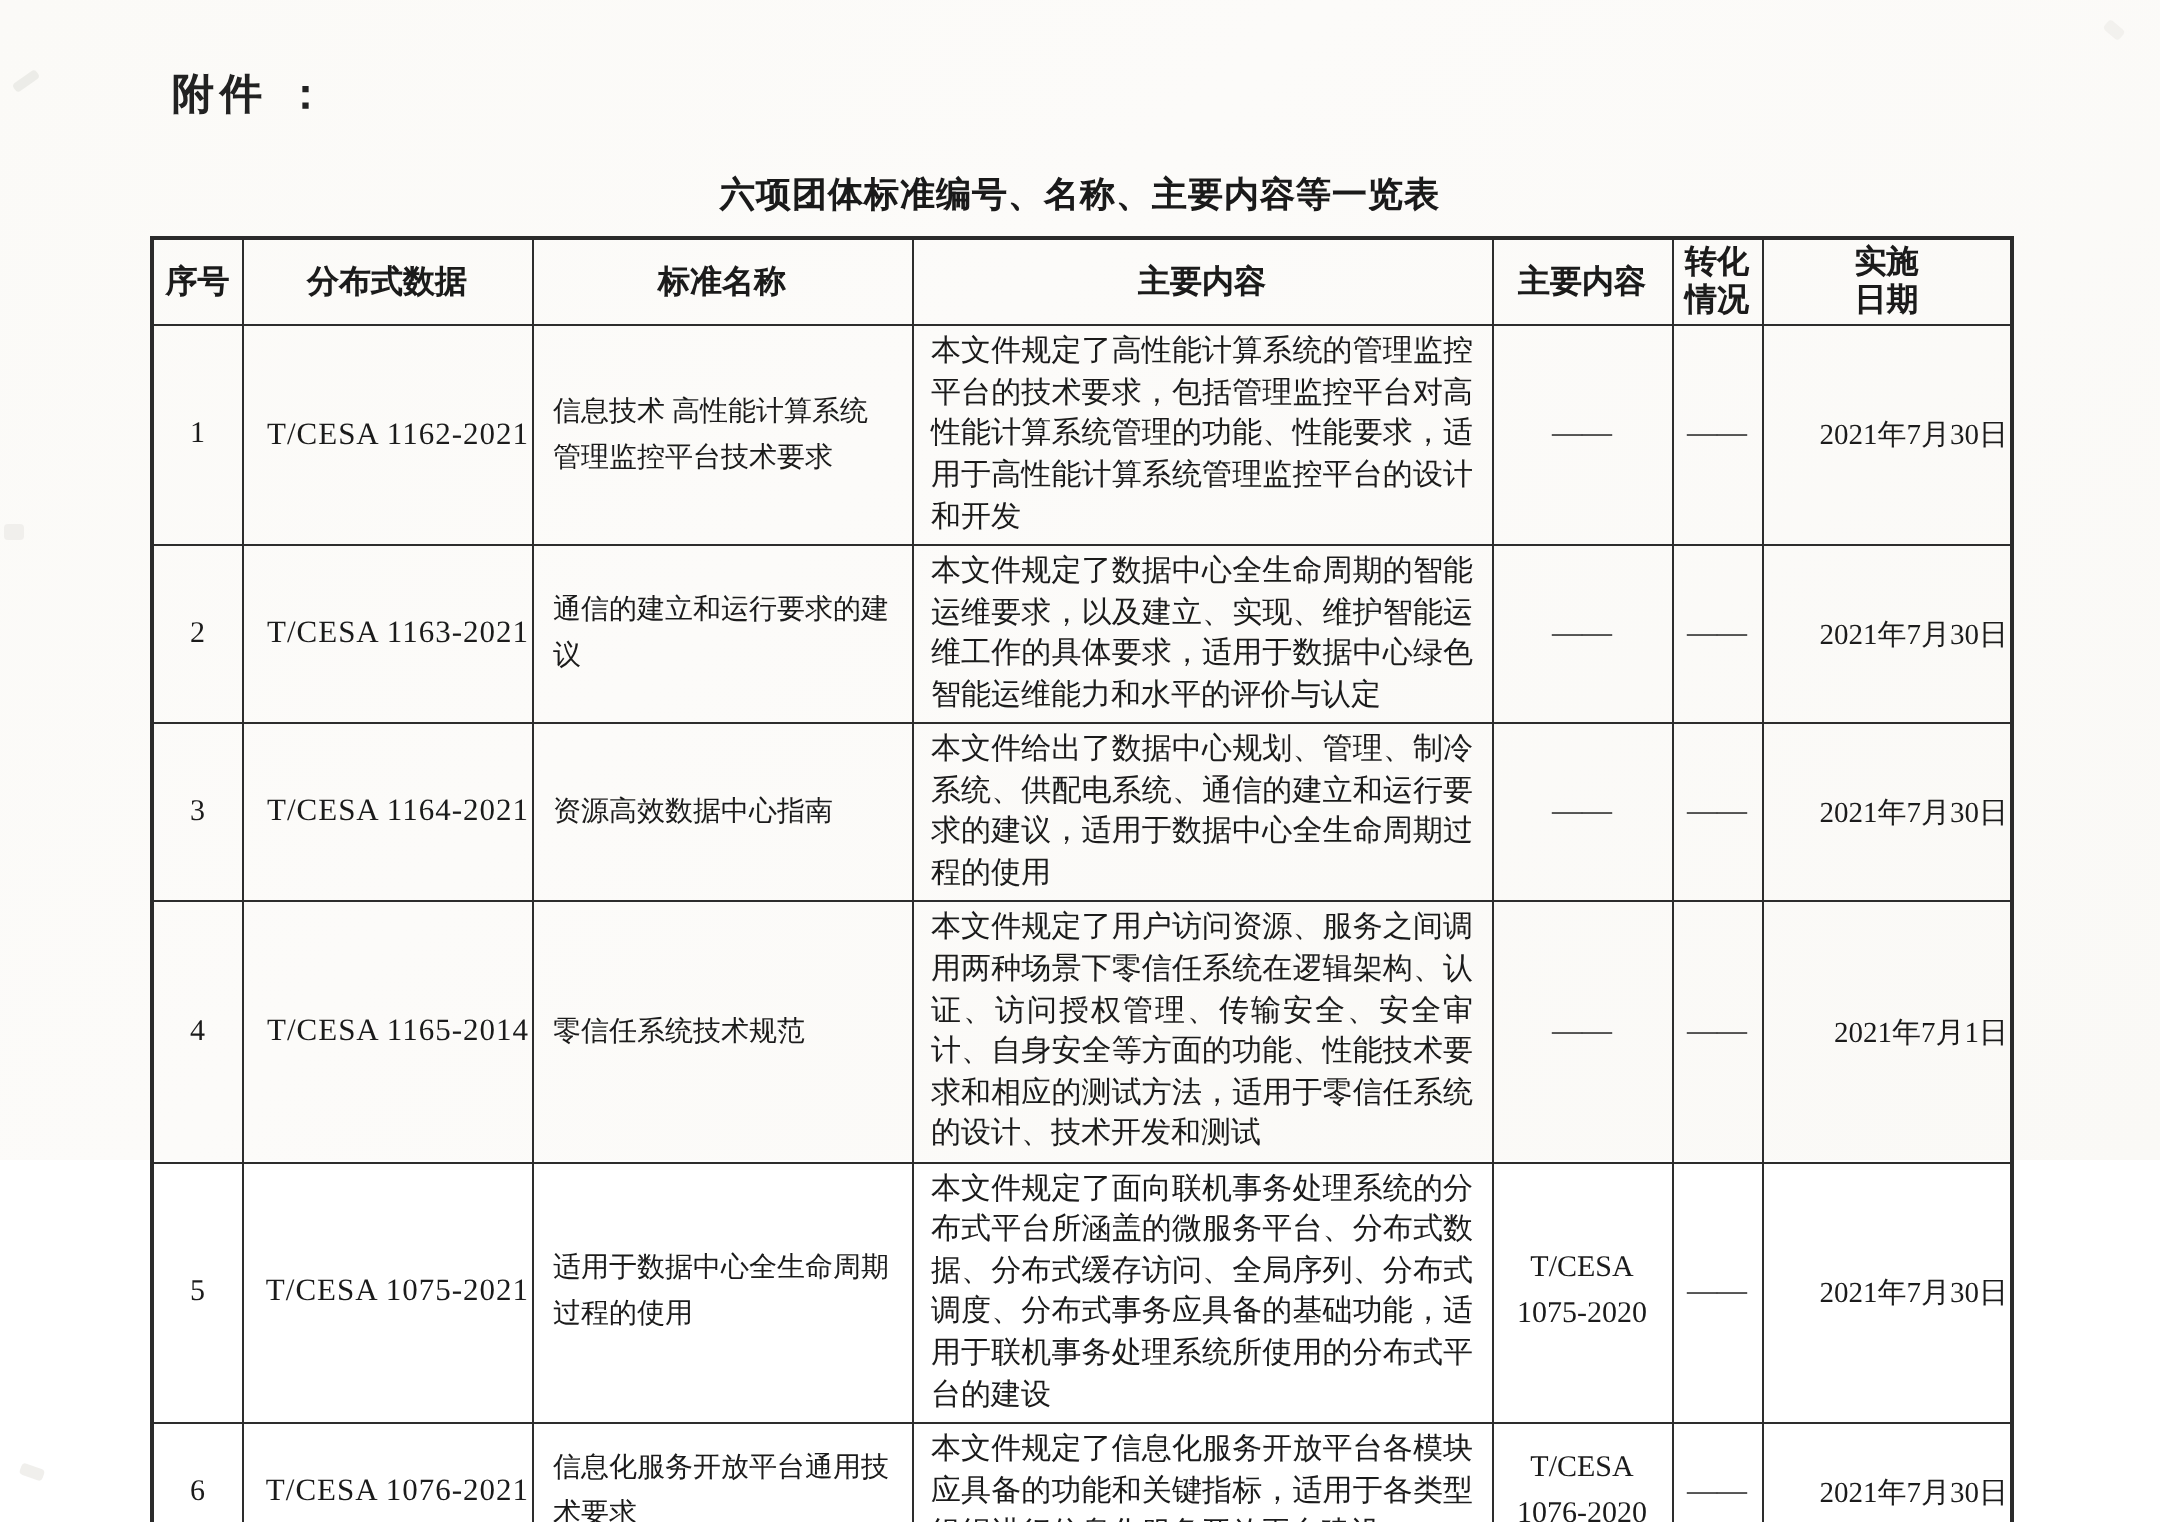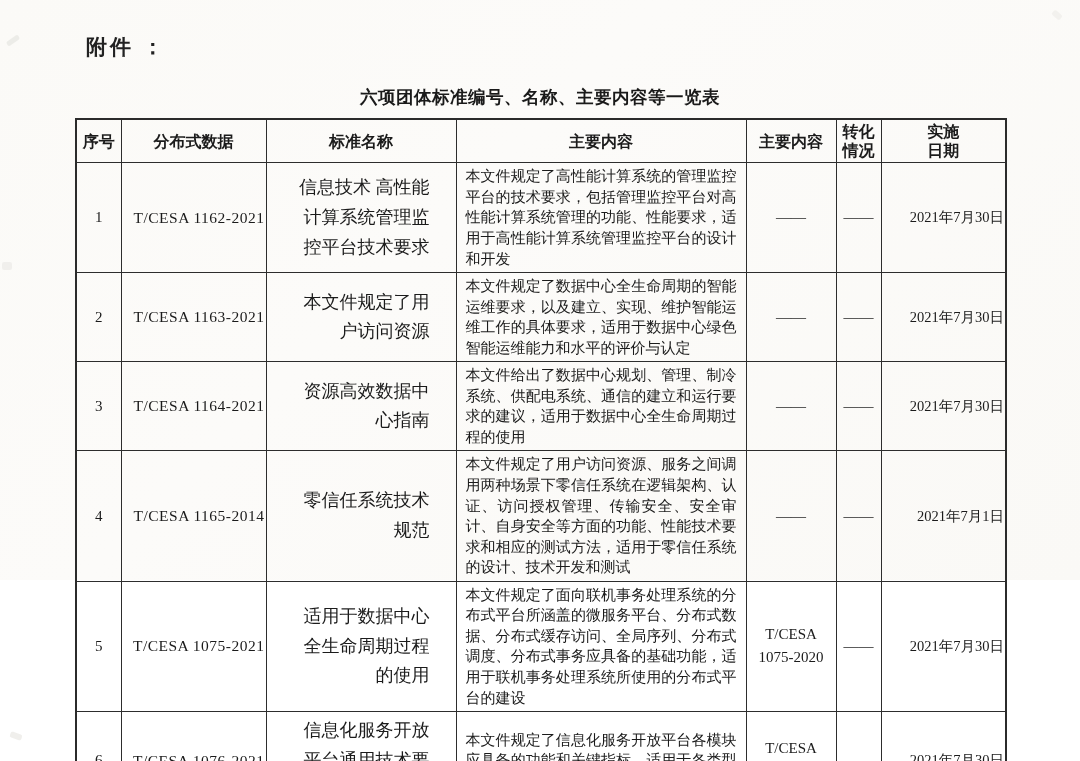--- a/index.html
+++ b/index.html
@@ -48,21 +48,21 @@
   }
   tr.h1 { height:100px; }
   tr.h2 { height:85px; }
   tr.h3 { height:75px; }
   tr.h4 { height:110px; }
   tr.h5 { height:120px; }
   tr.h6 { height:70px; }
 
   td.c-seq  { text-align:center; font-size:15px; }
   td.c-code { text-align:right; font-size:15.5px; white-space:nowrap; letter-spacing:0.5px; }
-  td.c-name { text-align:right; padding:4px 26px; font-size:18px; line-height:1.65; }
+  td.c-name { text-align:left; padding:4px 10px; font-size:14px; line-height:1.65; }
   td.c-content { text-align:justify; padding:3px 9px; font-size:15px; line-height:1.37; }
   td.c-replaced { text-align:center; font-size:15px; line-height:1.55; padding:0 5px; }
   td.c-conv { text-align:center; font-size:15px; }
   td.c-date { text-align:right; font-size:14.5px; white-space:nowrap; }
 </style>
 </head>
 <body>
 
 <div class="page">
 
@@ -103,21 +103,21 @@
         <td class="c-code">T/CESA 1162-2021</td>
         <td class="c-name">信息技术 高性能计算系统管理监控平台技术要求</td>
         <td class="c-content">本文件规定了高性能计算系统的管理监控平台的技术要求，包括管理监控平台对高性能计算系统管理的功能、性能要求，适用于高性能计算系统管理监控平台的设计和开发</td>
         <td class="c-replaced">——</td>
         <td class="c-conv">——</td>
         <td class="c-date">2021年7月30日</td>
       </tr>
       <tr class="h2">
         <td class="c-seq">2</td>
         <td class="c-code">T/CESA 1163-2021</td>
-        <td class="c-name">本文件规定了用户访问资源</td>
+        <td class="c-name">通信的建立和运行要求的建议</td>
         <td class="c-content">本文件规定了数据中心全生命周期的智能运维要求，以及建立、实现、维护智能运维工作的具体要求，适用于数据中心绿色智能运维能力和水平的评价与认定</td>
         <td class="c-replaced">——</td>
         <td class="c-conv">——</td>
         <td class="c-date">2021年7月30日</td>
       </tr>
       <tr class="h3">
         <td class="c-seq">3</td>
         <td class="c-code">T/CESA 1164-2021</td>
         <td class="c-name">资源高效数据中心指南</td>
         <td class="c-content">本文件给出了数据中心规划、管理、制冷系统、供配电系统、通信的建立和运行要求的建议，适用于数据中心全生命周期过程的使用</td>

